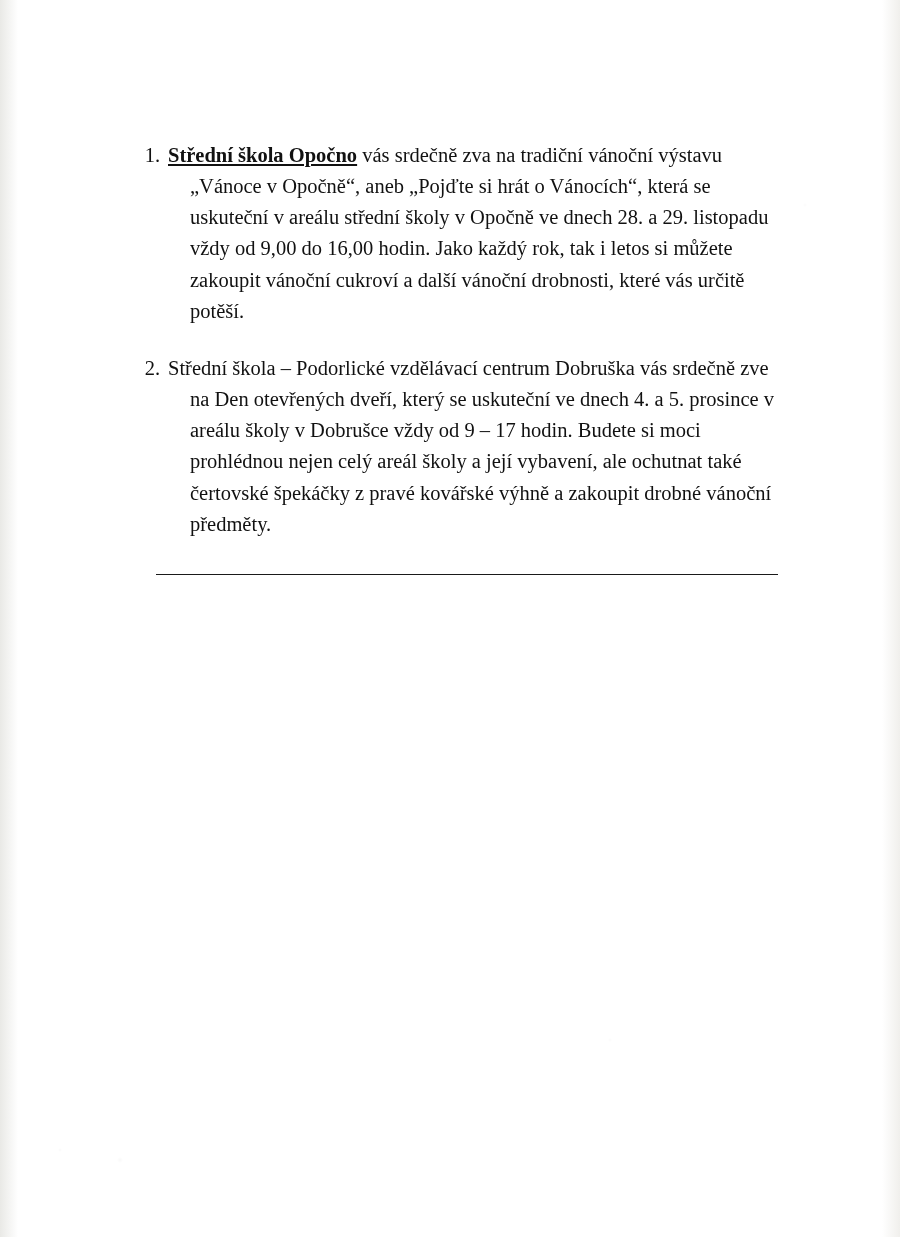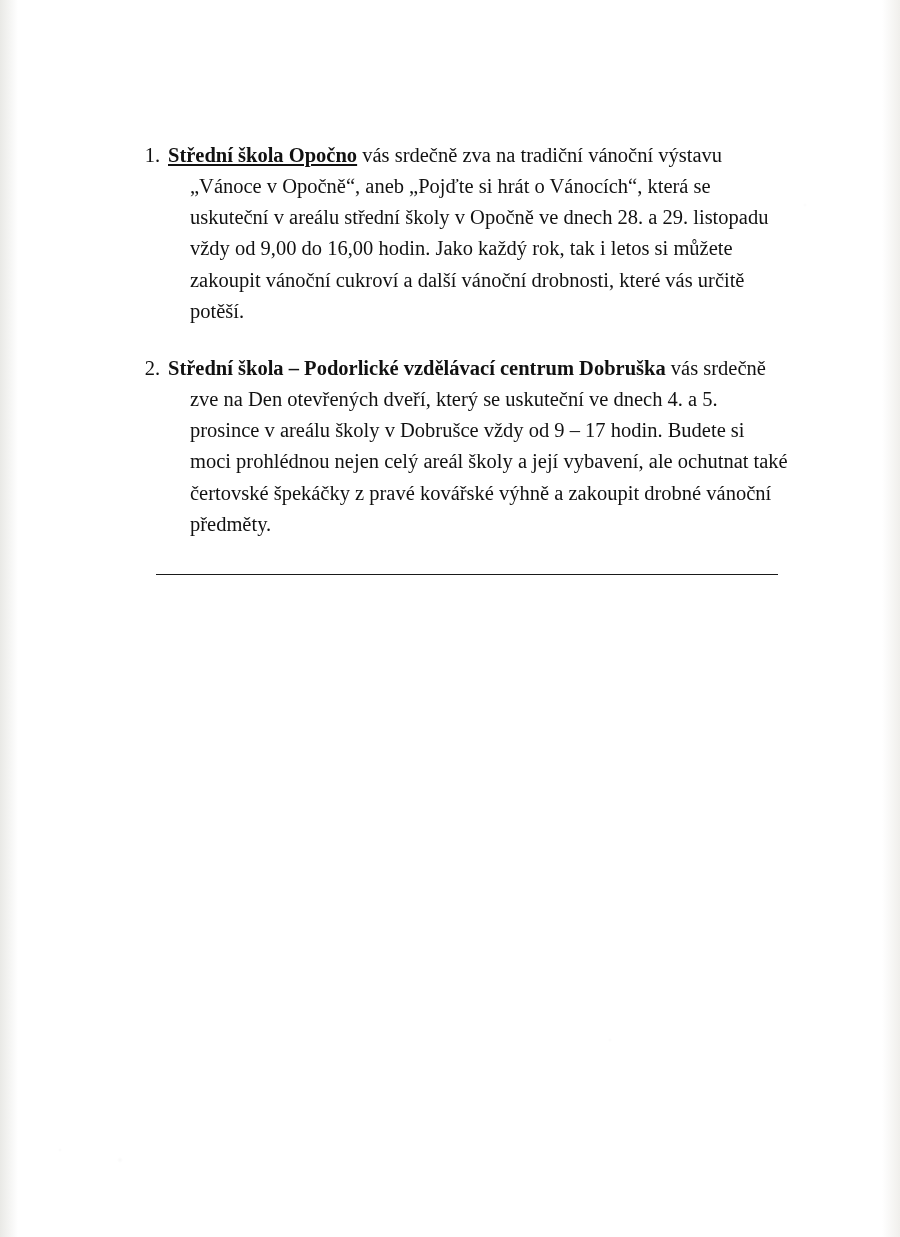--- a/index.html
+++ b/index.html
@@ -62,21 +62,21 @@
   li.item .body {
     margin-left: 38px;
     text-indent: -22px;
     padding-left: 22px;
   }
   .lead-bold-underline {
     font-weight: bold;
     text-decoration: underline;
   }
   .lead-bold {
-    font-weight: bold;
+    font-weight: normal;
   }
   .rule {
     margin-top: 34px;
     margin-left: 26px;
     width: 622px;
     height: 0;
     border-top: 1.6px solid #1a1a1a;
   }
 </style>
 </head>

